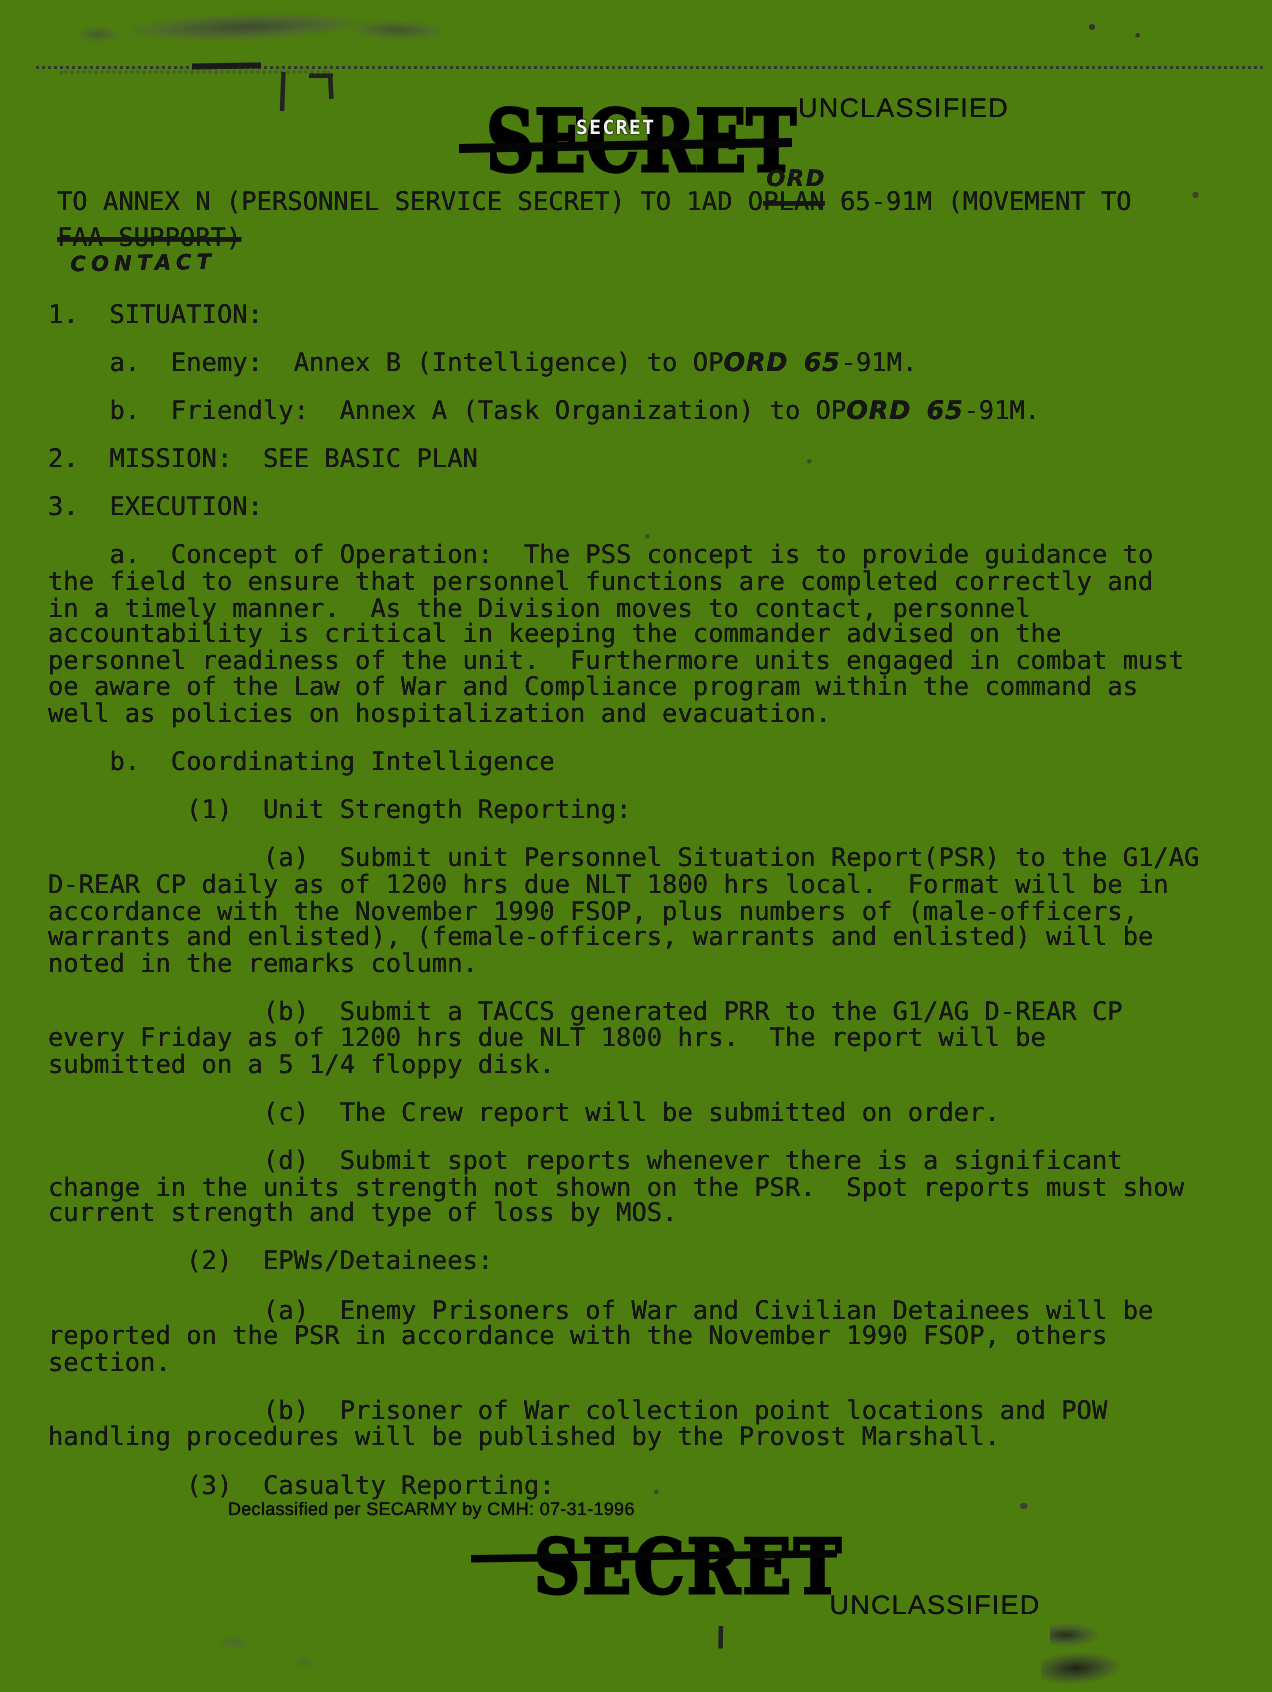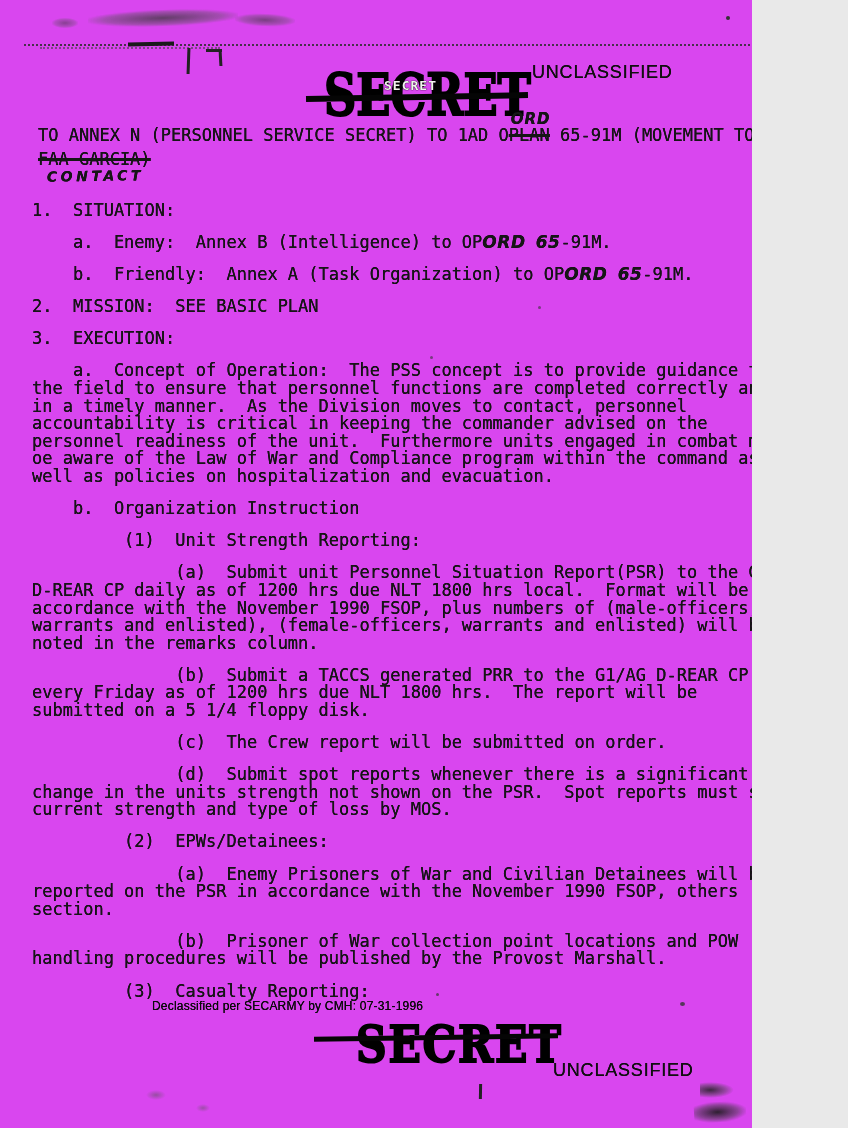--- a/index.html
+++ b/index.html
@@ -1,17 +1,17 @@
 <!DOCTYPE html>
 <html><head>
 <meta charset="utf-8">
 <style>
   html,body{margin:0;padding:0;background:#e9e9e9;}
   .page{
-    position:relative;width:752px;height:1128px;background:#d946ef;
+    position:relative;width:848px;height:1128px;background:#4d7c0f;
     overflow:hidden;font-family:"DejaVu Sans Mono",monospace;color:#161616;
   }
   
   .doc-body{
     position:absolute;left:32px;top:202px;width:812px;
     font-size:17px;line-height:17.6px;white-space:pre;
     text-shadow:0 0 .4px #000;
   }
   .doc-body p{margin:0 0 14.5px 0;}
   
@@ -109,29 +109,29 @@
   <div class="art dot d3"></div>
   <div class="art dot d4"></div>
   <div class="art dot d5"></div>
 
   <div class="stamp stamp-top">SECRET</div>
   <div class="stamp-ghost">SECRET</div>
   <div class="strike-bar strike-top"></div>
   <div class="unclass unclass-top">UNCLASSIFIED</div>
 
   <div class="title"><span>TO ANNEX N (PERSONNEL SERVICE SECRET) TO 1AD O</span><span class="oplan-wrap"><span class="struck">PLAN</span><span class="hand hand-ord">ORD</span></span><span> 65-91M (MOVEMENT TO</span>
-<span class="struck">FAA GARCIA)</span><div class="hand-contact">CONTACT</div></div>
+<span class="struck">FAA SUPPORT)</span><div class="hand-contact">CONTACT</div></div>
 
   <div class="doc-body"><p><span>1.  SITUATION:</span></p><p><span>    a.  Enemy:  Annex B (Intelligence) to OP</span><span class="hand hand-inline">ORD</span><span> </span><span class="hand hand-inline">65</span><span>-91M.</span></p><p><span>    b.  Friendly:  Annex A (Task Organization) to OP</span><span class="hand hand-inline">ORD</span><span> </span><span class="hand hand-inline">65</span><span>-91M.</span></p><p><span>2.  MISSION:  SEE BASIC PLAN</span></p><p><span>3.  EXECUTION:</span></p><p><span>    a.  Concept of Operation:  The PSS concept is to provide guidance to
 the field to ensure that personnel functions are completed correctly and
 in a timely manner.  As the Division moves to contact, personnel
 accountability is critical in keeping the commander advised on the
 personnel readiness of the unit.  Furthermore units engaged in combat must
 oe aware of the Law of War and Compliance program within the command as
-well as policies on hospitalization and evacuation.</span></p><p><span>    b.  Organization Instruction</span></p><p><span>         (1)  Unit Strength Reporting:</span></p><p><span>              (a)  Submit unit Personnel Situation Report(PSR) to the G1/AG
+well as policies on hospitalization and evacuation.</span></p><p><span>    b.  Coordinating Intelligence</span></p><p><span>         (1)  Unit Strength Reporting:</span></p><p><span>              (a)  Submit unit Personnel Situation Report(PSR) to the G1/AG
 D-REAR CP daily as of 1200 hrs due NLT 1800 hrs local.  Format will be in
 accordance with the November 1990 FSOP, plus numbers of (male-officers,
 warrants and enlisted), (female-officers, warrants and enlisted) will be
 noted in the remarks column.</span></p><p><span>              (b)  Submit a TACCS generated PRR to the G1/AG D-REAR CP
 every Friday as of 1200 hrs due NLT 1800 hrs.  The report will be
 submitted on a 5 1/4 floppy disk.</span></p><p><span>              (c)  The Crew report will be submitted on order.</span></p><p><span>              (d)  Submit spot reports whenever there is a significant
 change in the units strength not shown on the PSR.  Spot reports must show
 current strength and type of loss by MOS.</span></p><p><span>         (2)  EPWs/Detainees:</span></p><p><span>              (a)  Enemy Prisoners of War and Civilian Detainees will be
 reported on the PSR in accordance with the November 1990 FSOP, others
 section.</span></p><p><span>              (b)  Prisoner of War collection point locations and POW

